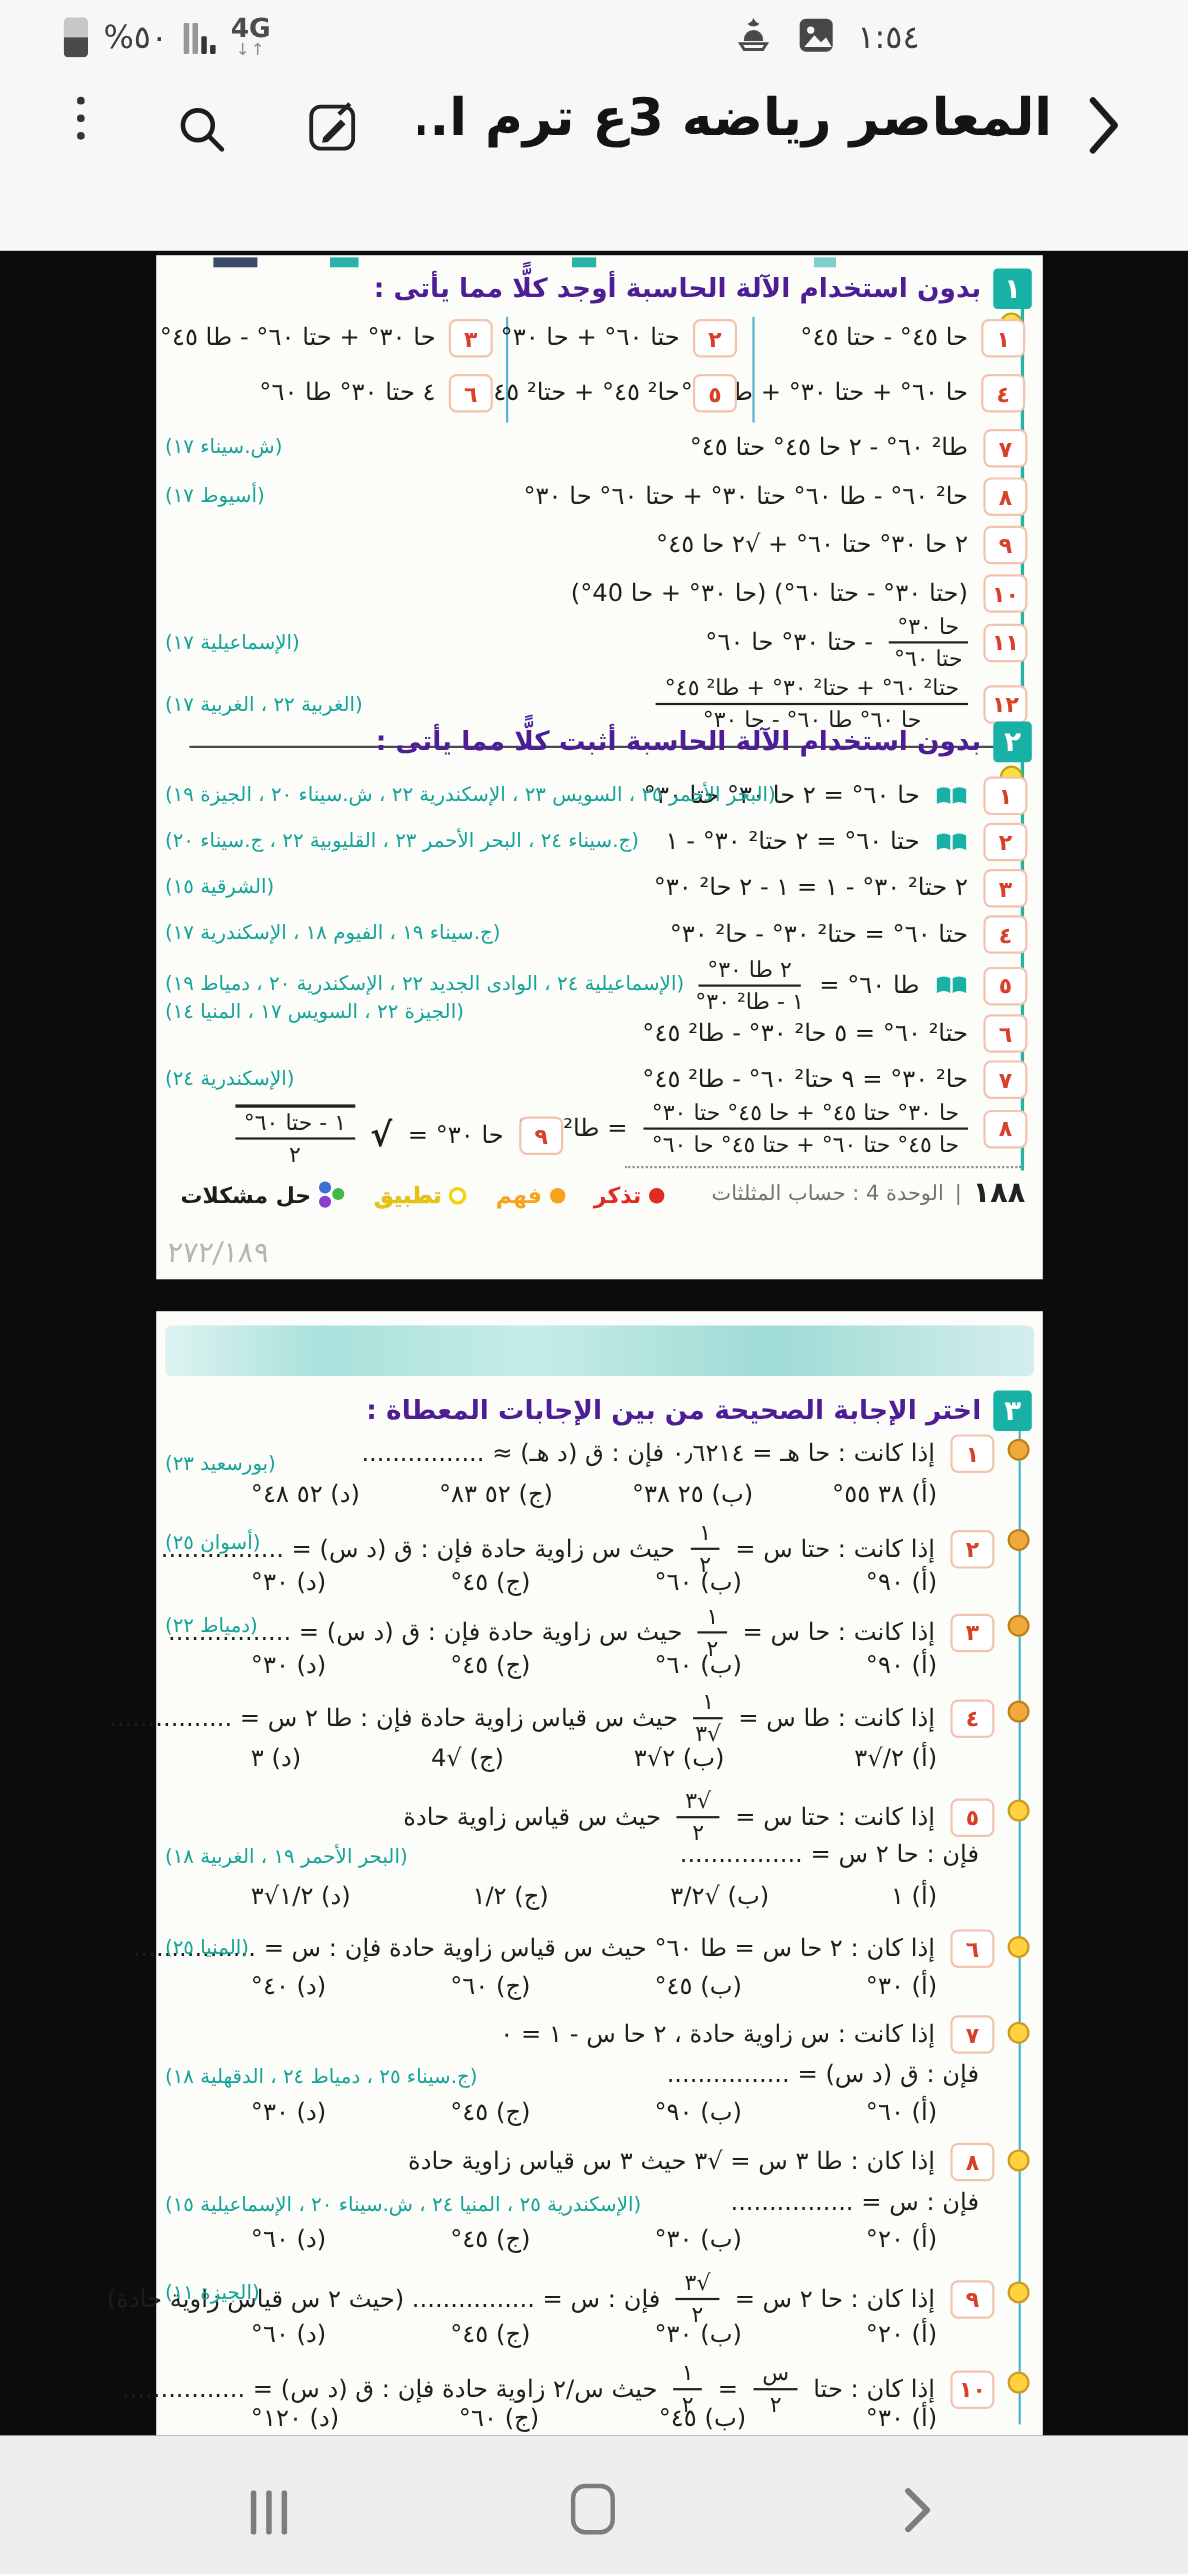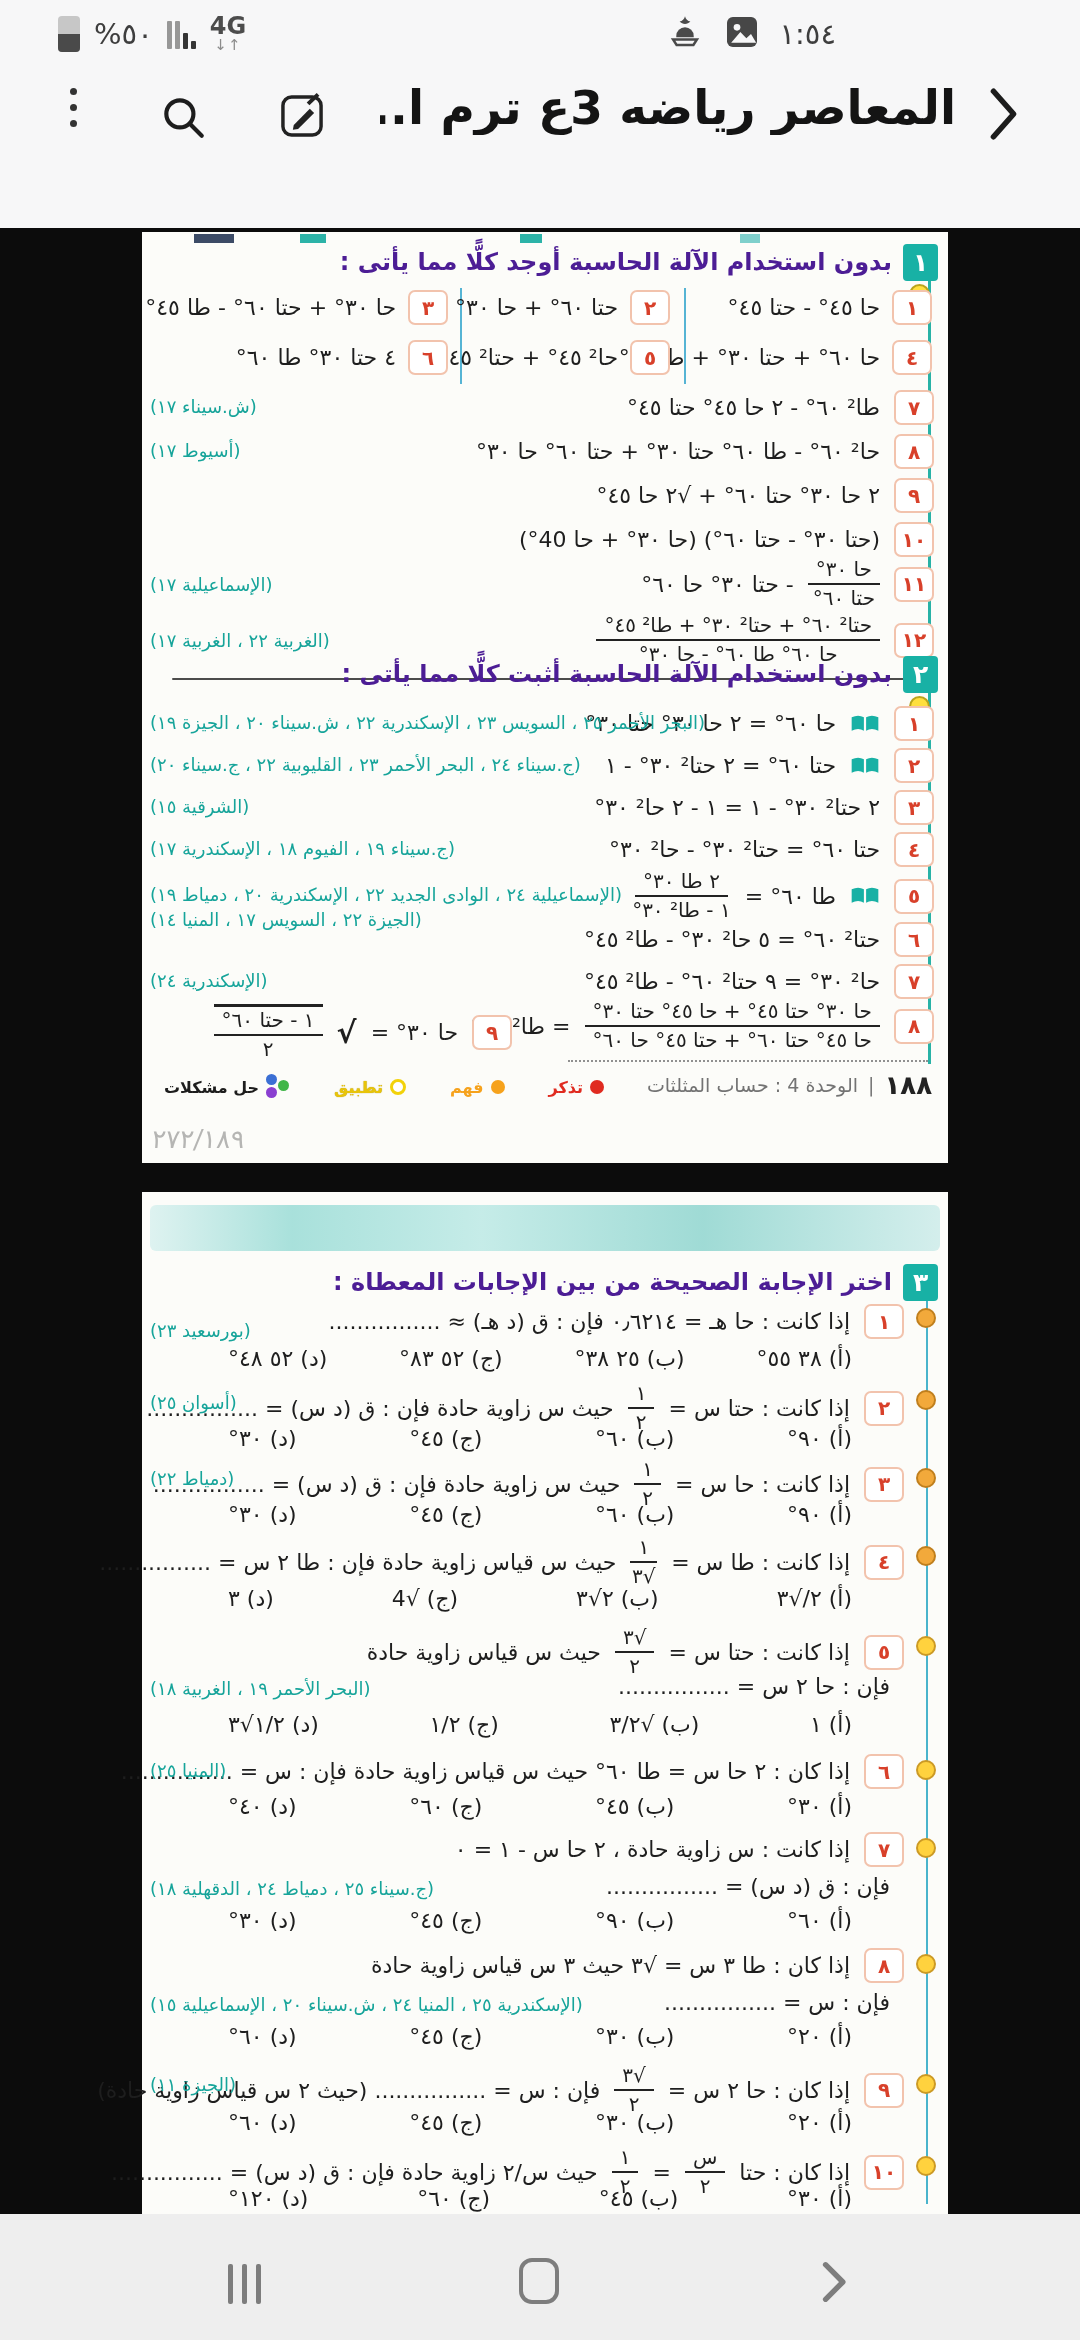--- a/index.html
+++ b/index.html
@@ -48,21 +48,21 @@
   .frac .fn:empty,.frac .fd:empty{display:none;}
   .root{border-top:3px solid #222;padding-top:2px;} .radsign{font-size:30px;font-weight:700;}
   .gridsep{position:absolute;width:2px;background:#56b4d4;top:56px;height:96px;}
   .cell{position:absolute;display:flex;align-items:center;gap:12px;font-size:22px;color:#1e1e1e;white-space:nowrap;}
   .hr1{position:absolute;left:30px;right:24px;height:2px;background:#4c4c4c;border-radius:2px;}
   .dotsep{position:absolute;border-top:2px dotted #909090;}
   .pfoot{position:absolute;right:16px;display:flex;align-items:center;gap:10px;font-size:19px;}
   .pfoot .pno{font-size:26px;font-weight:700;color:#222;} .pfoot .bar{color:#777;}
   .pfoot .unit{color:#737373;}
   .legend{position:absolute;left:22px;width:440px;display:flex;justify-content:space-between;direction:rtl;align-items:center;}
-  .leg{display:flex;align-items:center;gap:7px;font-size:16px;font-weight:700;}
+  .leg{display:flex;align-items:center;gap:7px;font-size:20px;font-weight:700;}
   .dot{width:14px;height:14px;border-radius:50%;display:inline-block;}
   .cluster{position:relative;width:24px;height:26px;display:inline-block;}
   .cluster i{position:absolute;width:11px;height:11px;border-radius:50%;}
   .watermark{position:absolute;left:10px;color:#b5b5b3;font-size:26px;transform:skewX(-6deg);direction:ltr;}
   .band{position:absolute;left:8px;right:8px;top:13px;height:46px;border-radius:6px;
         background:linear-gradient(90deg,#d9f1ef 0%,#9adcd6 18%,#bce9e5 42%,#8fd5cf 70%,#cdecea 100%);opacity:.85;}
   .opts{position:absolute;right:96px;left:86px;display:flex;justify-content:space-between;direction:rtl;
         font-size:22px;color:#1e1e1e;}
   .opts span{white-space:nowrap;}
   .l2{right:58px;}

